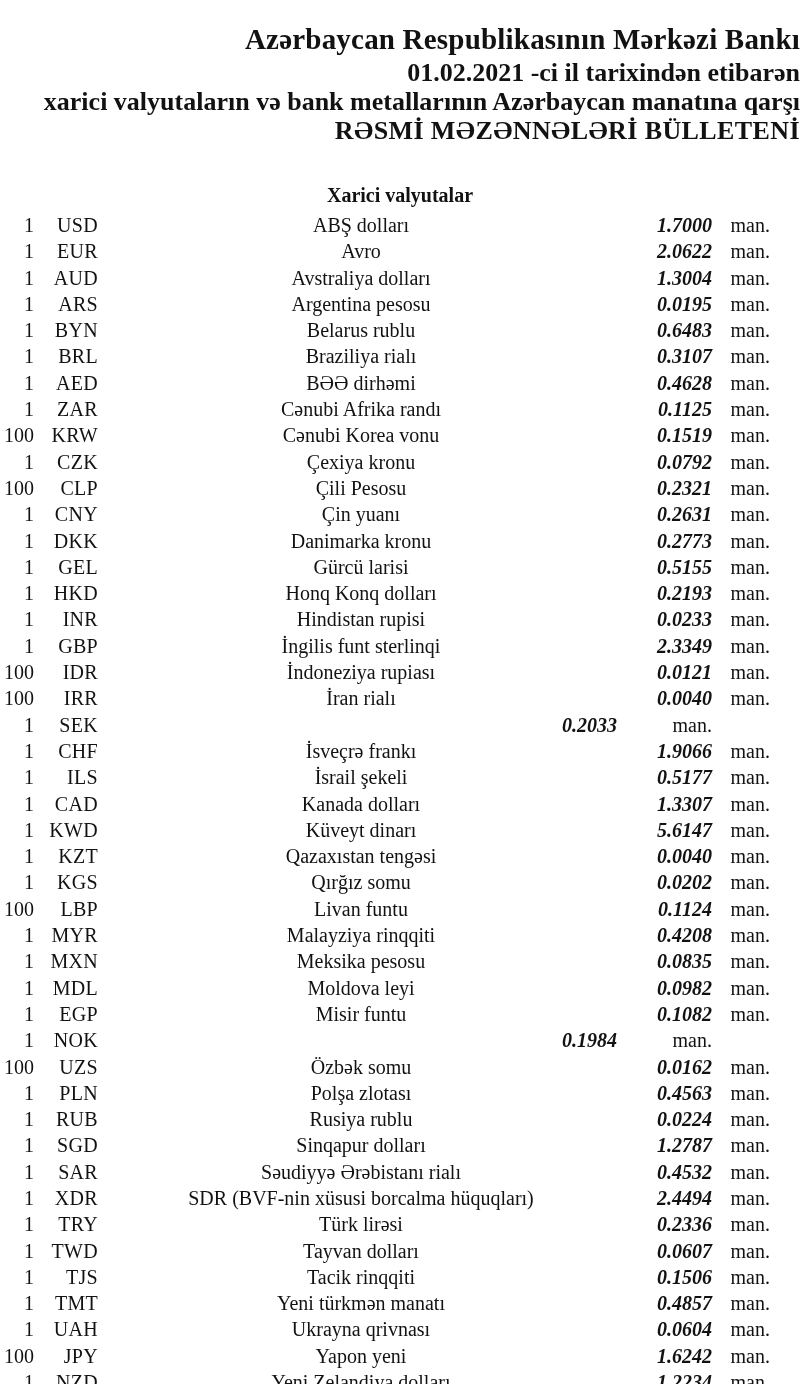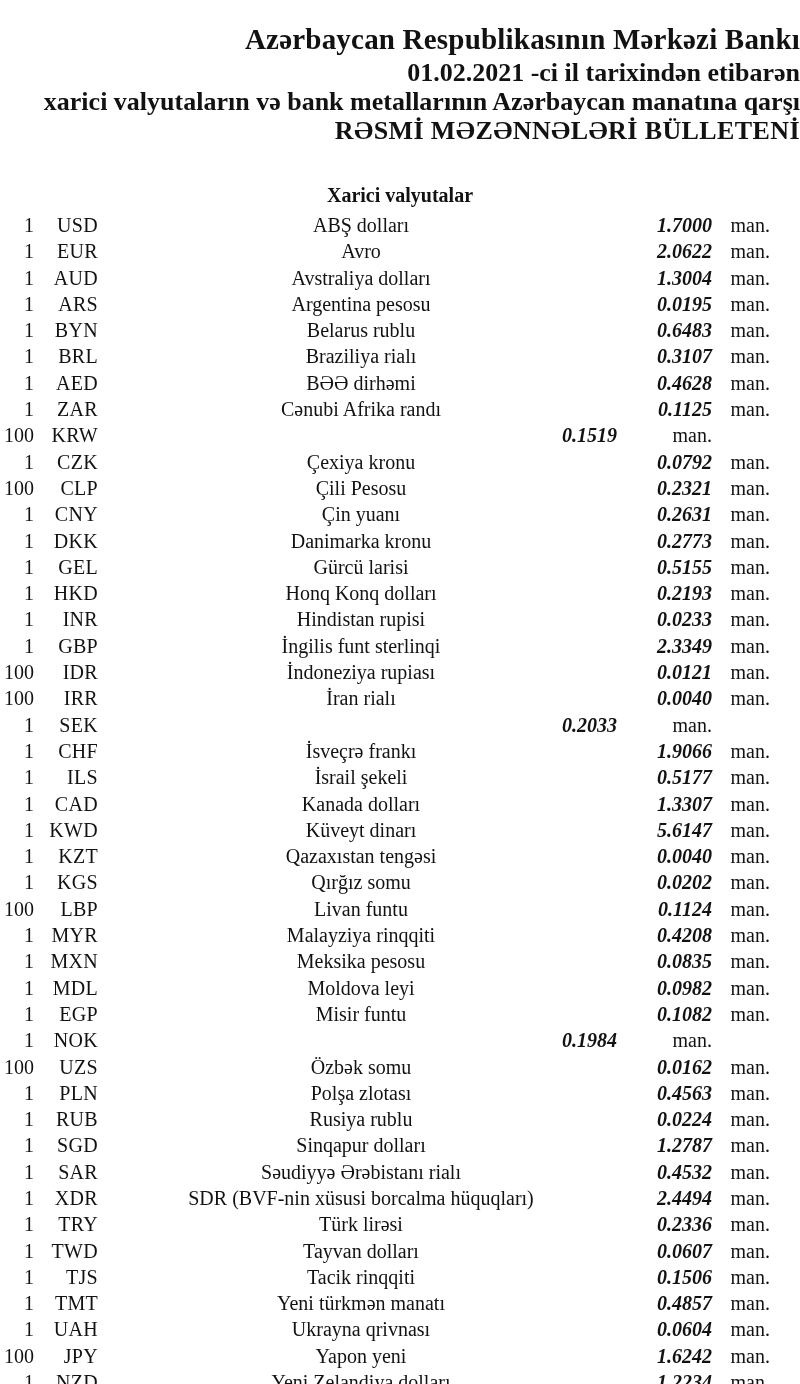--- a/index.html
+++ b/index.html
@@ -148,20 +148,21 @@
     <span class="cell-qty">1</span>
     <span class="cell-code">ZAR</span>
     <span class="cell-name">Cənubi Afrika randı</span>
     <span class="cell-rate">0.1125</span>
     <span class="cell-unit">man.</span>
   </div>
 
   <div class="row">
     <span class="cell-qty">100</span>
     <span class="cell-code">KRW</span>
+    <span class="cell-name">Cənubi Korea vonu</span>
     <span class="cell-rate">0.1519</span>
     <span class="cell-unit">man.</span>
   </div>
 
   <div class="row">
     <span class="cell-qty">1</span>
     <span class="cell-code">CZK</span>
     <span class="cell-name">Çexiya kronu</span>
     <span class="cell-rate">0.0792</span>
     <span class="cell-unit">man.</span>

